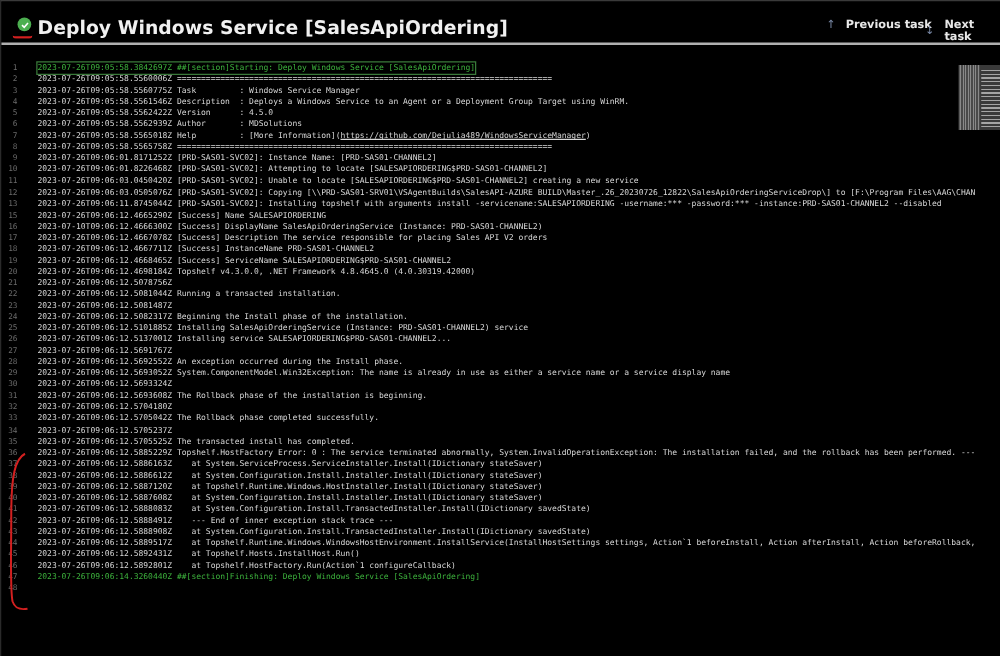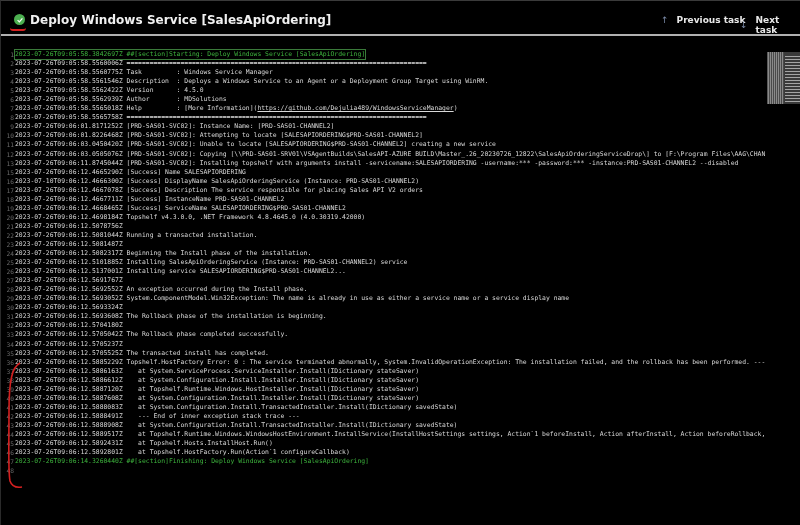--- a/index.html
+++ b/index.html
@@ -3,31 +3,31 @@
 <meta charset="utf-8">
 <style>
   * { box-sizing: border-box; margin: 0; padding: 0; }
   html, body { width: 800px; height: 525px; background: #000; overflow: hidden; }
   body { position: relative; font-family: "DejaVu Sans", sans-serif; color: #e8e8e8; border-top: 1px solid #3a3a3a; border-left: 1px solid #2a2a2a; }
 
   .header { position: absolute; left: 0; top: 0; width: 800px; height: 35px; border-bottom: 2px solid #b0b0b0; }
   .status-icon { position: absolute; left: 13px; top: 13px; width: 11px; height: 11px; border-radius: 50%; background: #4caf50; display: flex; align-items: center; justify-content: center; }
   .status-icon svg { width: 8px; height: 8px; }
   .red-underline { position: absolute; left: 9px; top: 27px; width: 16px; height: 3px; border-bottom: 2px solid #d32020; border-radius: 0 0 10px 10px; }
-  .task-title { position: absolute; left: 29px; top: 12px; font-size: 12px; font-weight: bold; color: #f0f0f0; letter-spacing: 0.05px; }
+  .task-title { position: absolute; left: 29px; top: 12px; font-size: 15px; font-weight: bold; color: #f0f0f0; letter-spacing: 0.05px; }
 
   .nav-btn { position: absolute; top: 14px; font-size: 9px; font-weight: bold; color: #e8e8e8; display: flex; align-items: center; gap: 8px; cursor: pointer; }
   .nav-btn .arrow { color: #7a8aa8; font-size: 9px; font-weight: normal; }
   .prev-btn { left: 660px; }
   .next-btn { left: 739px; }
 
   .log { position: absolute; left: 0; top: 49px; width: 760px; }
   .log-line { position: relative; height: 9.05px; line-height: 9.05px; white-space: pre; font-family: "DejaVu Sans Mono", monospace; font-size: 6.4px; color: #d8d8d8; }
   .ln { position: absolute; left: 0; width: 13px; text-align: right; color: #6a6a6a; font-size: 6.2px; }
-  .txt { position: absolute; left: 14px; }
+  .txt { position: absolute; left: 29px; }
   .log-line.section .txt { color: #3db33d; }
   .log-line.first .txt { outline: 1px solid #3a7a3a; outline-offset: 0; }
   .link { text-decoration: underline; }
 
   .minimap { position: absolute; left: 766px; top: 51px; width: 34px; height: 52px; background: #3a3a3a; border-left: 1px solid #5a5a5a; overflow: hidden; }
   .minimap .bars { position: absolute; left: 0; top: 0; width: 16px; height: 52px; background: repeating-linear-gradient(90deg, #8a8a8a 0 1px, #4a4a4a 1px 2px); }
   .minimap .txtblk { position: absolute; left: 17px; top: 2px; width: 17px; height: 48px; background: repeating-linear-gradient(0deg, #c8c8c8 0 1px, #3a3a3a 1px 3px); opacity: 0.75; }
 
   .annotation { position: absolute; left: 3px; top: 360px; width: 20px; height: 130px; pointer-events: none; }
 </style>

